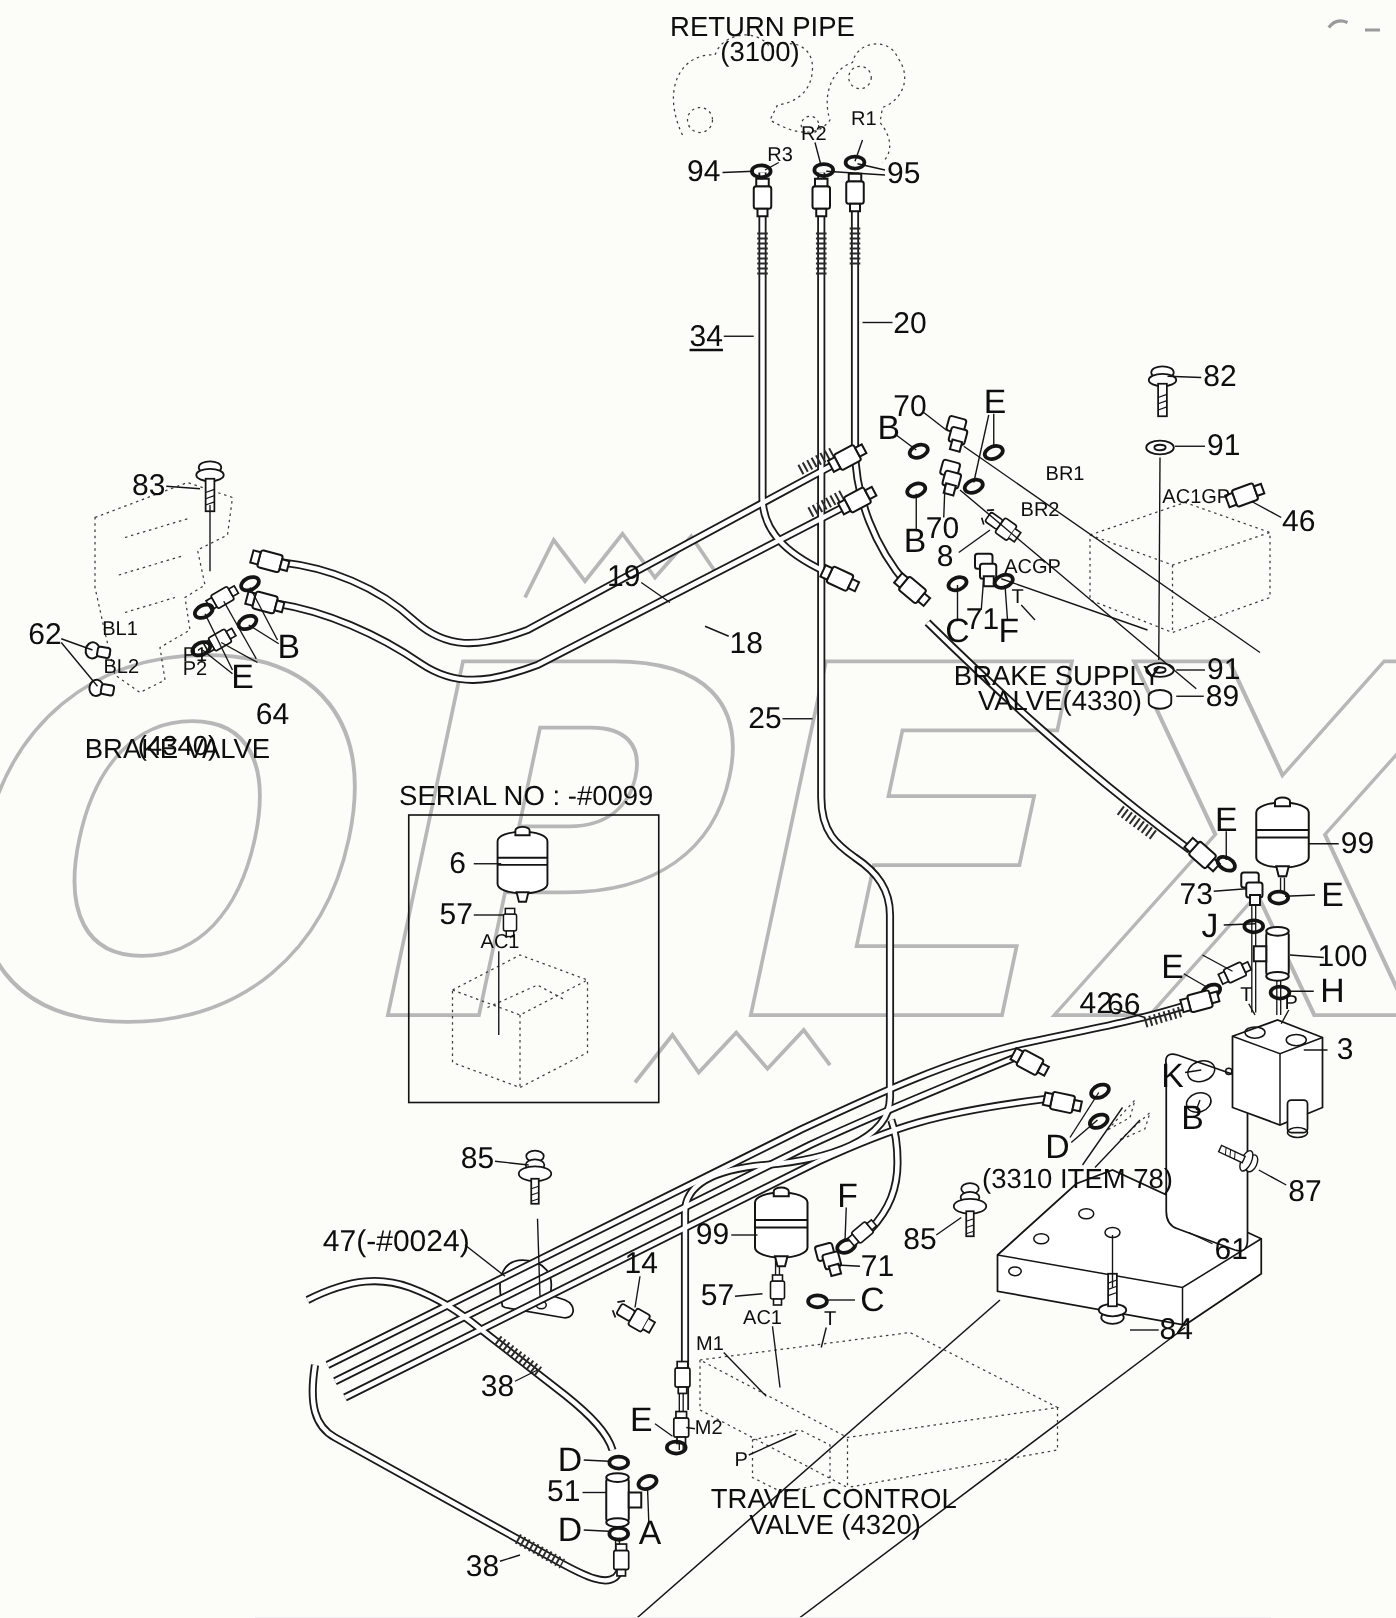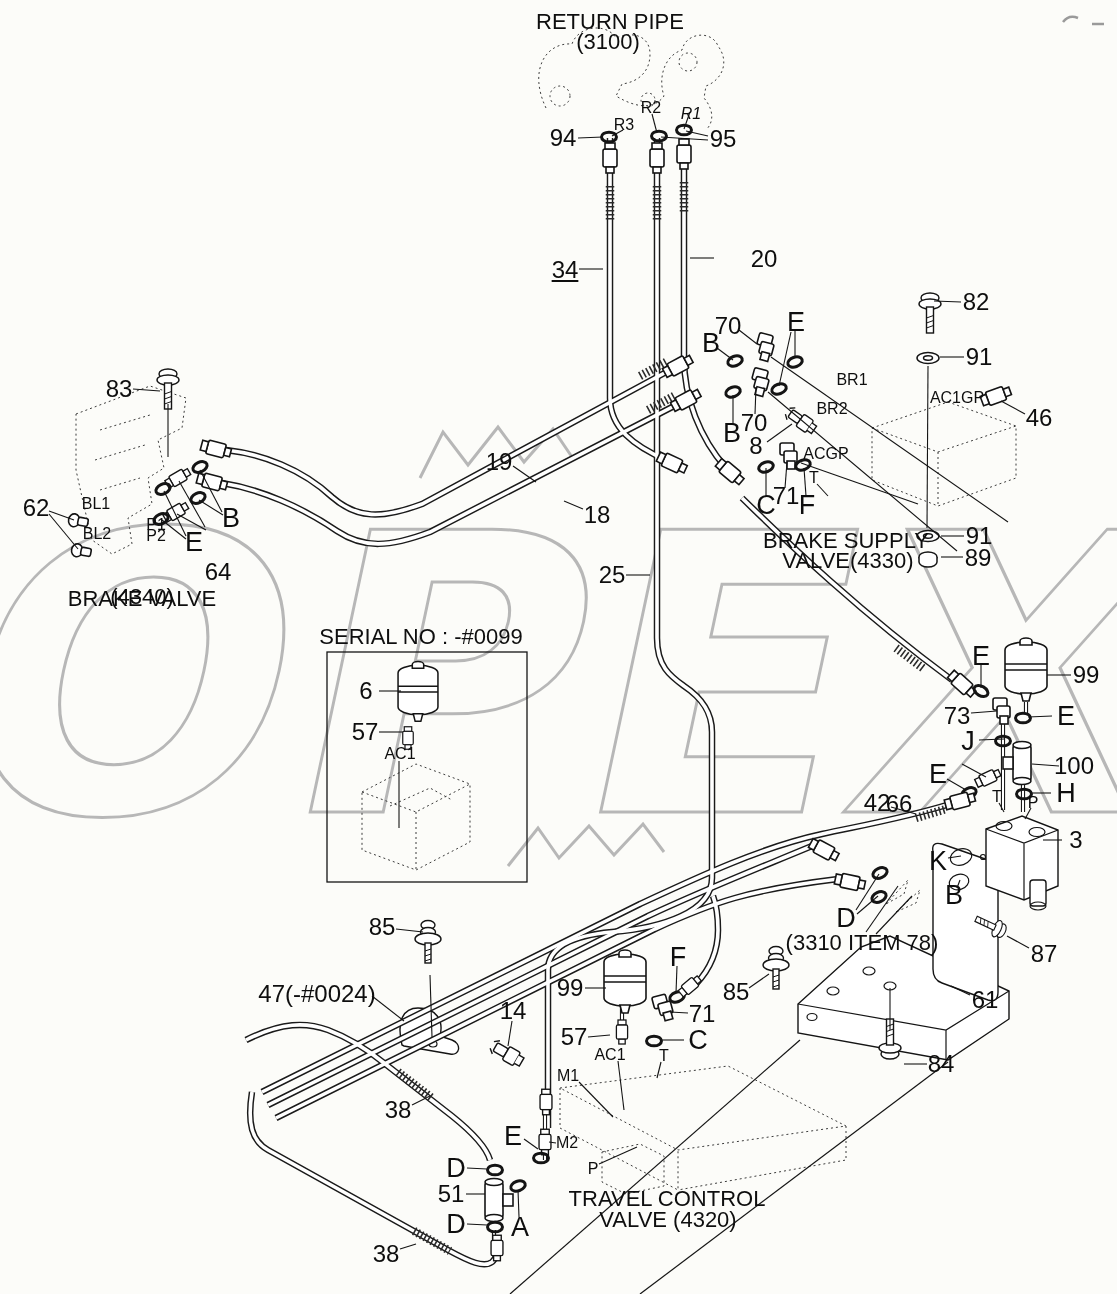--- a/index.html
+++ b/index.html
@@ -372,21 +372,21 @@
       <div class="lbl cap" style="left: 142px; top: 597px;">(4340)</div>
       <div class="lbl cap" style="left: 846px; top: 541px;">BRAKE SUPPLY</div>
       <div class="lbl cap" style="left: 848px; top: 561px;">VALVE(4330)</div>
       <div class="lbl cap" style="left: 421px; top: 637px;">SERIAL NO : -#0099</div>
       <div class="lbl cap" style="left: 667px; top: 1199px;">TRAVEL CONTROL</div>
       <div class="lbl cap" style="left: 668px; top: 1220px;">VALVE (4320)</div>
       <div class="lbl cap" style="left: 862px; top: 943px;">(3310 ITEM 78)</div>
       <div class="lbl num" style="left: 563px; top: 138px;">94</div>
       <div class="lbl num" style="left: 723px; top: 139px;">95</div>
       <div class="lbl num" style="left: 565px; top: 270px; text-decoration: underline;">34</div>
-      <div class="lbl num" style="left: 728px; top: 259px; margin-left: 36px;">20</div>
+      <div class="lbl num" style="left: 728px; top: 259px;">20</div>
       <div class="lbl num" style="left: 976px; top: 302px;">82</div>
       <div class="lbl num" style="left: 979px; top: 357px;">91</div>
       <div class="lbl num" style="left: 1039px; top: 418px;">46</div>
       <div class="lbl num" style="left: 119px; top: 389px;">83</div>
       <div class="lbl num" style="left: 36px; top: 508px;">62</div>
       <div class="lbl num" style="left: 218px; top: 532px; margin-top: 40px;">64</div>
       <div class="lbl num" style="left: 728px; top: 326px;">70</div>
       <div class="lbl num" style="left: 754px; top: 423px;">70</div>
       <div class="lbl num" style="left: 756px; top: 446px;">8</div>
       <div class="lbl num" style="left: 786px; top: 496px;">71</div>
@@ -432,21 +432,21 @@
       <div class="lbl letter" style="left: 954px; top: 895px;">B</div>
       <div class="lbl letter" style="left: 846px; top: 918px;">D</div>
       <div class="lbl letter" style="left: 678px; top: 957px;">F</div>
       <div class="lbl letter" style="left: 698px; top: 1040px;">C</div>
       <div class="lbl letter" style="left: 513px; top: 1136px;">E</div>
       <div class="lbl letter" style="left: 456px; top: 1168px;">D</div>
       <div class="lbl letter" style="left: 456px; top: 1224px;">D</div>
       <div class="lbl letter" style="left: 520px; top: 1227px;">A</div>
       <div class="lbl port" style="left: 624px; top: 125px;">R3</div>
       <div class="lbl port" style="left: 651px; top: 108px;">R2</div>
-      <div class="lbl port" style="left: 691px; top: 114px; font-style: italic;">R1</div>
+      <div class="lbl port" style="left: 691px; top: 96px;">R1</div>
       <div class="lbl port" style="left: 852px; top: 380px;">BR1</div>
       <div class="lbl port" style="left: 832px; top: 409px;">BR2</div>
       <div class="lbl port" style="left: 826px; top: 454px;">ACGP</div>
       <div class="lbl port" style="left: 814px; top: 478px;">T</div>
       <div class="lbl port" style="left: 957px; top: 398px;">AC1GP</div>
       <div class="lbl port" style="left: 96px; top: 504px;">BL1</div>
       <div class="lbl port" style="left: 97px; top: 534px;">BL2</div>
       <div class="lbl port" style="left: 156px; top: 525px;">P1</div>
       <div class="lbl port" style="left: 156px; top: 536px;">P2</div>
       <div class="lbl port" style="left: 400px; top: 754px;">AC1</div>

